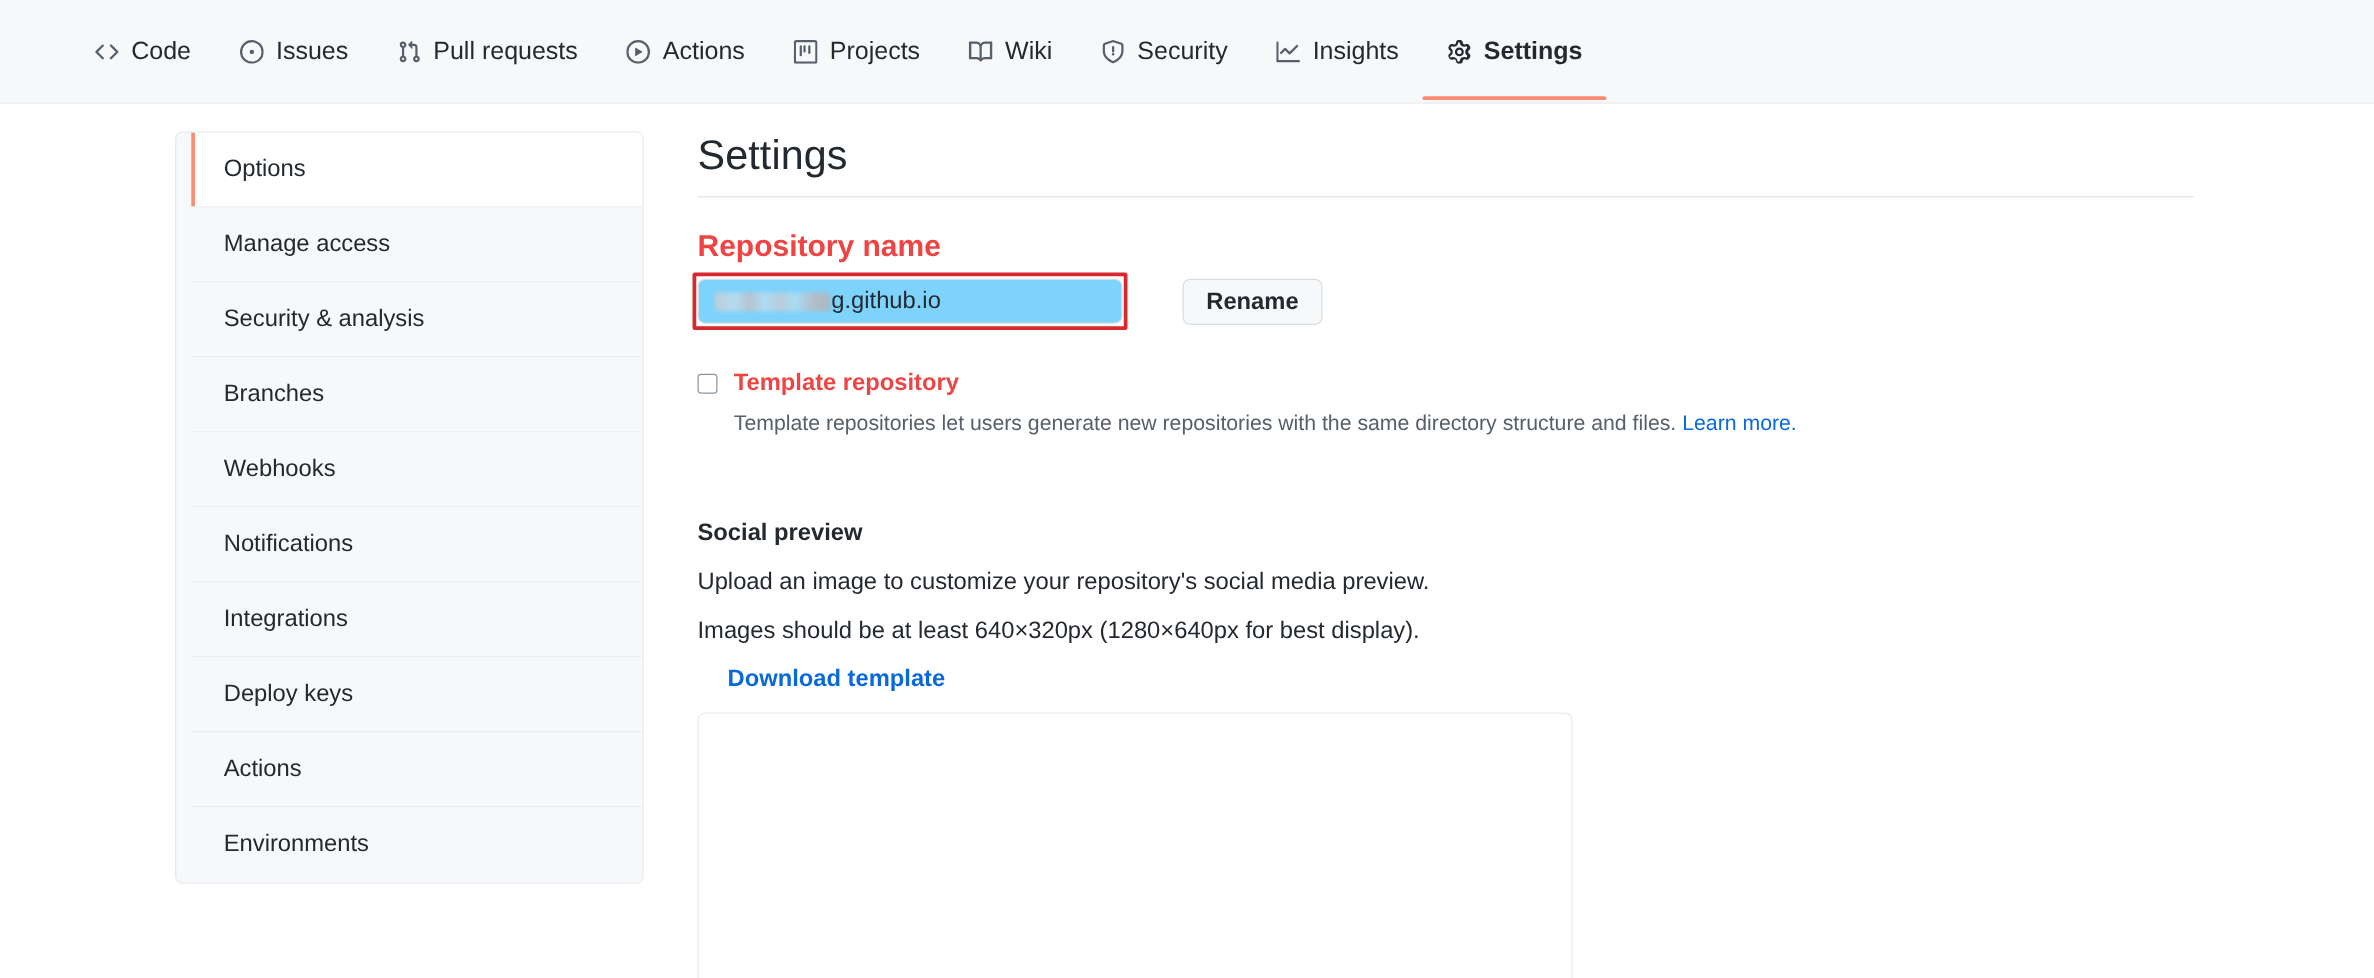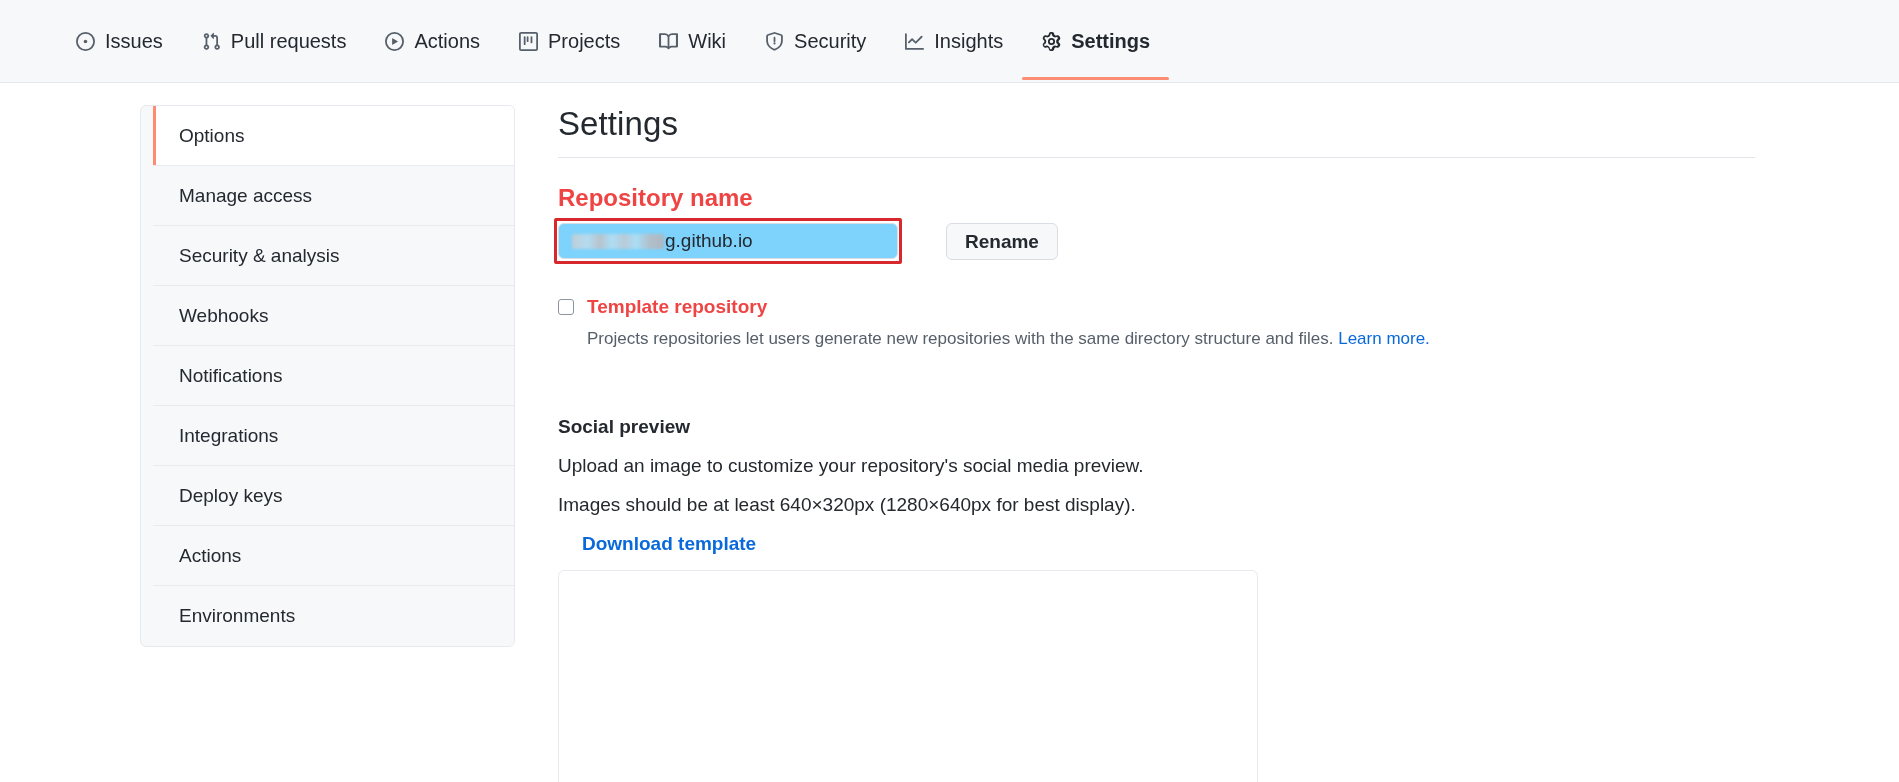--- a/index.html
+++ b/index.html
@@ -265,20 +265,28 @@
     border-radius: 6px;
     background: #ffffff;
   }
 </style>
 </head>
 <body>
 
 <div class="repo-nav">
   <div class="nav-list">
 
+    <div class="nav-item">
+      <span class="nav-ico">
+        <svg width="19" height="19" viewBox="0 0 16 16" fill="currentColor">
+            <path d="M4.72 3.22a.75.75 0 011.06 1.06L2.06 8l3.72 3.72a.75.75 0 11-1.06 1.06L.47 8.53a.75.75 0 010-1.06l4.25-4.25zm6.56 0a.75.75 0 10-1.06 1.06L13.94 8l-3.72 3.72a.75.75 0 101.06 1.06l4.25-4.25a.75.75 0 000-1.06l-4.25-4.25z"></path>
+          </svg>
+      </span>
+      <span>Code</span>
+    </div>
 
     <div class="nav-item">
       <span class="nav-ico">
         <svg width="19" height="19" viewBox="0 0 16 16" fill="currentColor">
             <path d="M8 9.5a1.5 1.5 0 100-3 1.5 1.5 0 000 3z"></path>
             <path d="M8 0a8 8 0 100 16A8 8 0 008 0zM1.5 8a6.5 6.5 0 1113 0 6.5 6.5 0 01-13 0z"></path>
           </svg>
       </span>
       <span>Issues</span>
     </div>
@@ -358,20 +366,23 @@
 
   <div class="sidebar">
     <div class="side-item active">
       <span>Options</span>
     </div>
     <div class="side-item">
       <span>Manage access</span>
     </div>
     <div class="side-item">
       <span>Security &amp; analysis</span>
+    </div>
+    <div class="side-item">
+      <span>Branches</span>
     </div>
     <div class="side-item">
       <span>Webhooks</span>
     </div>
     <div class="side-item">
       <span>Notifications</span>
     </div>
     <div class="side-item">
       <span>Integrations</span>
     </div>
@@ -404,21 +415,21 @@
         <div class="rename-btn">Rename</div>
       </div>
     </div>
 
     <div class="tmpl-block">
       <div class="tmpl-row">
         <span class="checkbox"></span>
         <span class="tmpl-label">Template repository</span>
       </div>
       <div class="tmpl-desc">
-        <span>Projects repositories let users generate new repositories with the same directory structure and files.</span>
+        <span>Template repositories let users generate new repositories with the same directory structure and files.</span>
         <span class="link">Learn more.</span>
       </div>
     </div>
 
     <div class="social-block">
       <div class="social-title">Social preview</div>
       <div class="social-line">Upload an image to customize your repository's social media preview.</div>
       <div class="social-line">Images should be at least 640×320px (1280×640px for best display).</div>
       <div class="dl-link">Download template</div>
       <div class="preview-box"></div>

